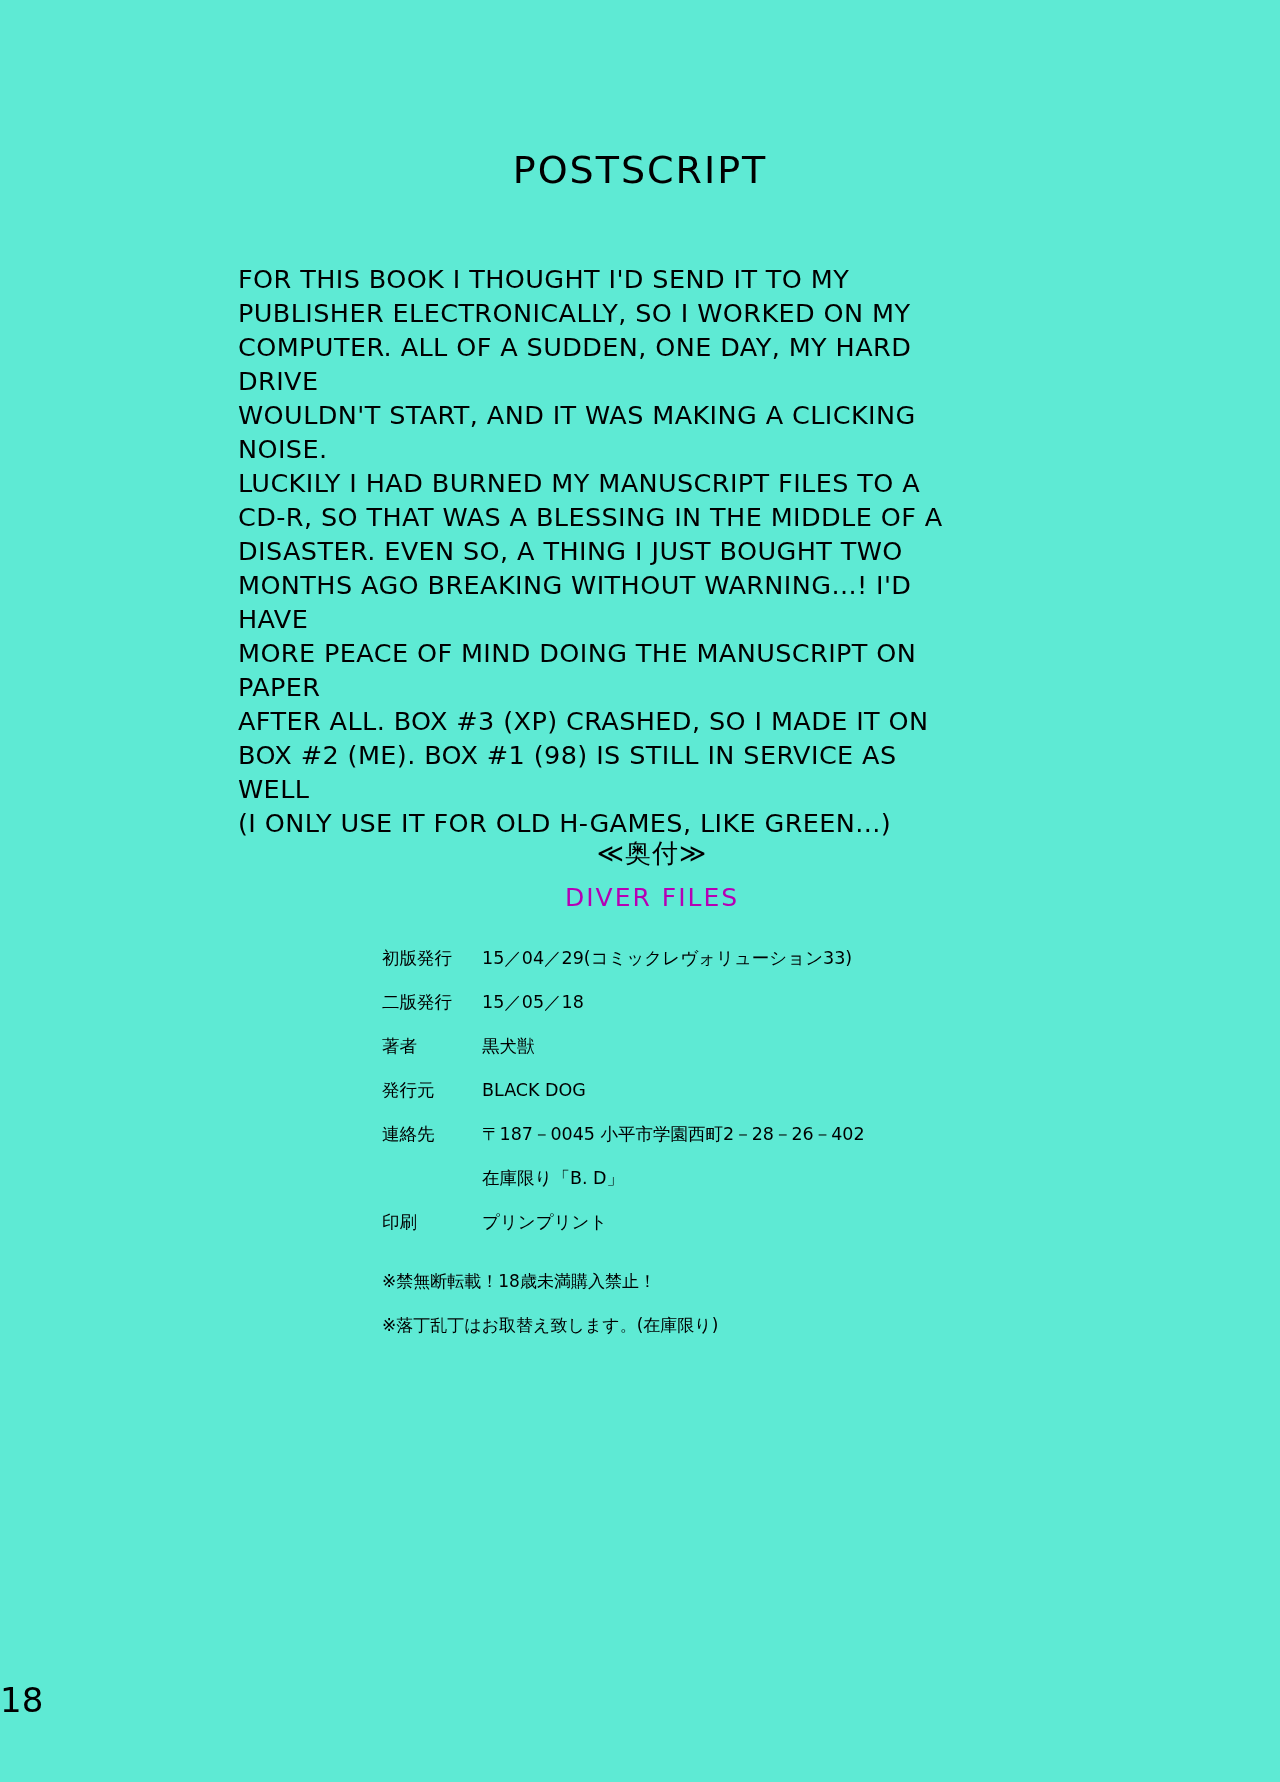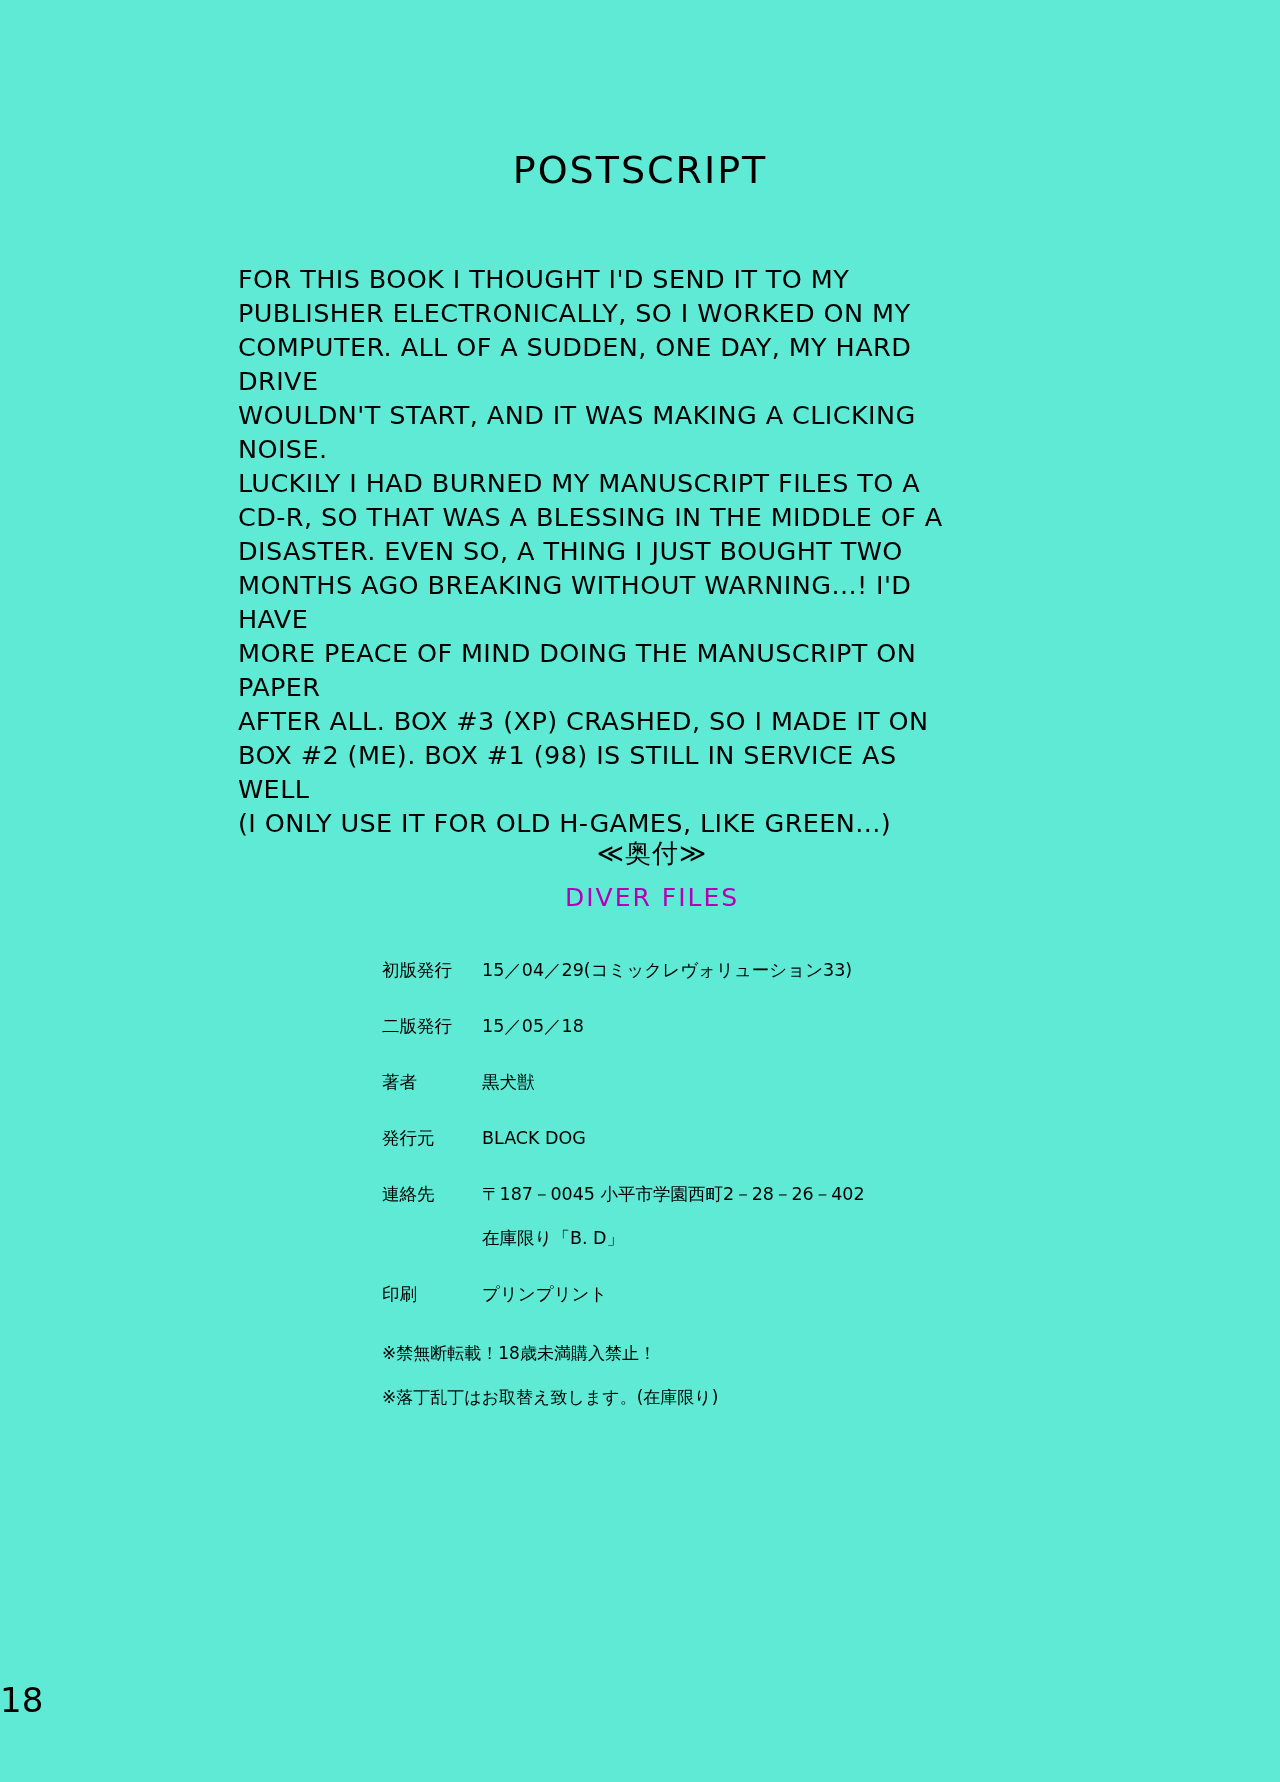--- a/index.html
+++ b/index.html
@@ -74,21 +74,20 @@
   }
   .colophon-row {
     display: flex;
     align-items: baseline;
     margin-bottom: 20px;
   }
   .colophon-label {
     width: 100px;
     flex: 0 0 100px;
     white-space: nowrap;
-    margin-top: 12px;
   }
   .colophon-value {
     white-space: nowrap;
     text-align: right;
   }
   .colophon-cont {
     padding-left: 100px;
     margin-bottom: 20px;
     font-size: 17.5px;
   }

